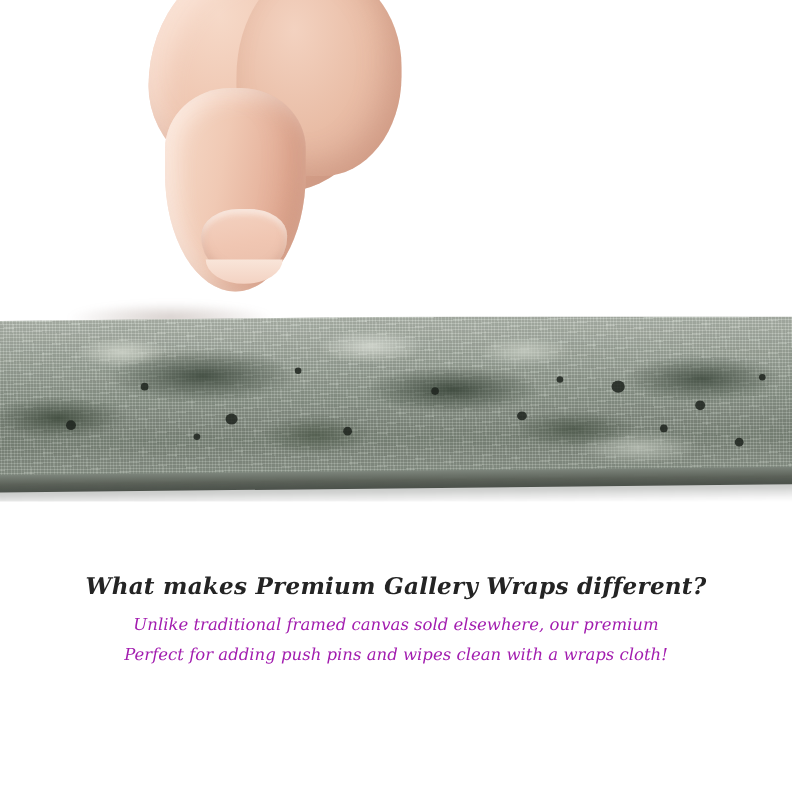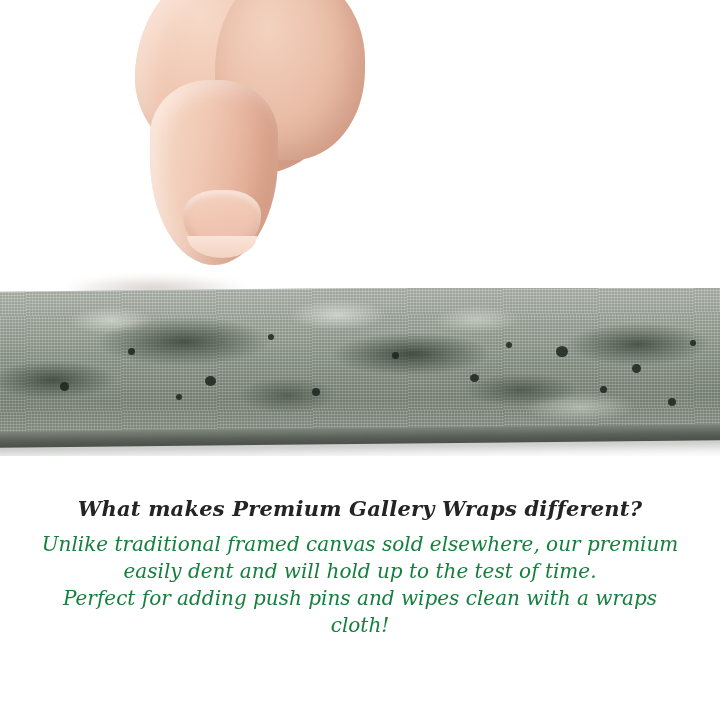--- a/index.html
+++ b/index.html
@@ -158,39 +158,39 @@
     height: 18px;
     background: linear-gradient(180deg, rgba(90,95,90,0.45) 0%, rgba(255,255,255,0) 100%);
     transform: rotate(-0.6deg);
     filter: blur(3px);
   }
 
   
   .caption {
     position: absolute;
     left: 0;
-    top: 496px;
+    top: 520px;
     width: 720px;
     text-align: center;
     color: #2b2b2b;
     font-family: "DejaVu Serif", serif;
   }
   .caption-heading {
     font-size: 21px;
     font-style: italic;
     font-weight: 700;
     letter-spacing: 0.2px;
     margin: 0 0 10px 0;
     color: #242424;
   }
   .caption-body {
-    font-size: 20px;
+    font-size: 15px;
     font-style: italic;
     line-height: 27px;
-    color: #15803d;
+    color: #a21caf;
     padding: 0 38px;
   }
   .caption-body p {
     margin: 0;
   }
 </style>
 </head>
 <body>
 
 <div class="page">
@@ -226,18 +226,17 @@
 
       <div class="slab-bottom-edge"></div>
       <div class="slab-shadow"></div>
     </div>
   </div>
 
   <div class="caption">
     <div class="caption-heading">What makes Premium Gallery Wraps different?</div>
     <div class="caption-body">
       <p>Unlike traditional framed canvas sold elsewhere, our premium</p>
-      <p>easily dent and will hold up to the test of time.</p>
       <p>Perfect for adding push pins and wipes clean with a wraps cloth!</p>
     </div>
   </div>
 
 </div>
 
 </body></html>

